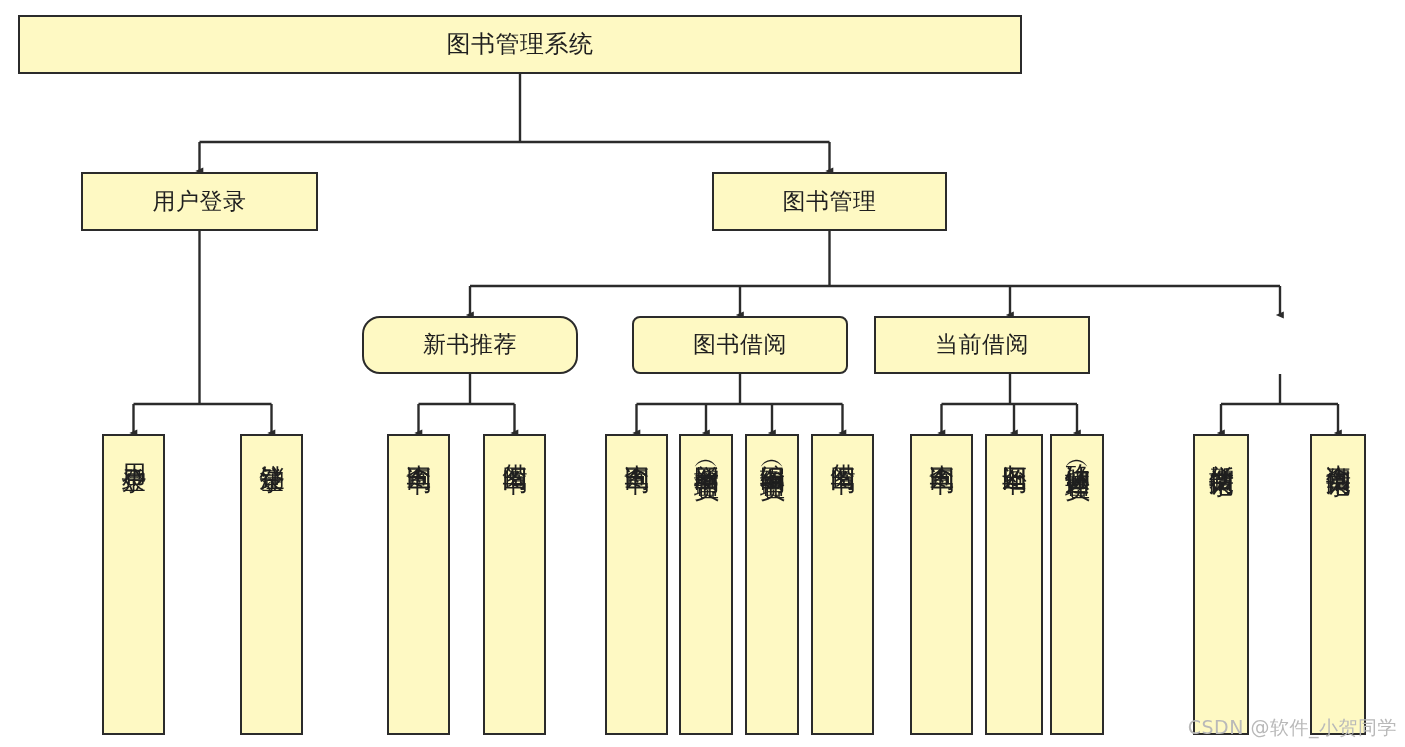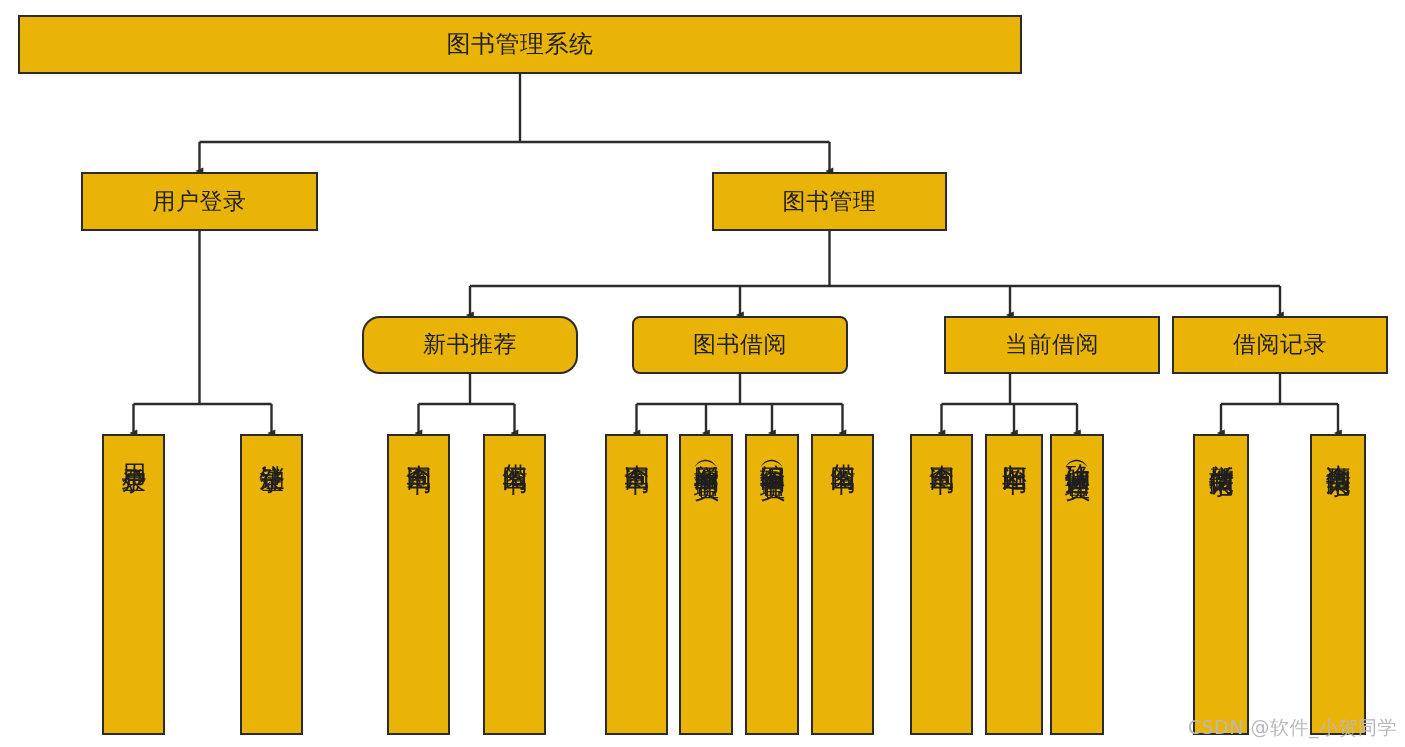--- a/index.html
+++ b/index.html
@@ -22,21 +22,21 @@
     position: absolute;
     left: 0;
     top: 0;
     width: 1405px;
     height: 747px;
     pointer-events: none;
   }
   .node {
     position: absolute;
     box-sizing: border-box;
-    background: #eab308;
+    background: #fef9c3;
     border: 2.5px solid #2b2b2b;
     display: flex;
     align-items: center;
     justify-content: center;
     color: #222222;
     z-index: 2;
   }
   .node-label {
     display: block;
     text-align: center;
@@ -138,25 +138,22 @@
   <div class="node horizontal" style="left: 712px; top: 172px; width: 235px; height: 59px;">
     <span class="node-label">图书管理</span>
   </div>
 
   <div class="node horizontal" style="left: 362px; top: 316px; width: 216px; height: 58px; border-radius: 18px;">
     <span class="node-label">新书推荐</span>
   </div>
   <div class="node horizontal" style="left: 632px; top: 316px; width: 216px; height: 58px; border-radius: 8px;">
     <span class="node-label">图书借阅</span>
   </div>
-  <div class="node horizontal" style="left: 944px; top: 316px; width: 216px; height: 58px;">
+  <div class="node horizontal" style="left: 874px; top: 316px; width: 216px; height: 58px;">
     <span class="node-label">当前借阅</span>
-  </div>
-  <div class="node horizontal" style="left: 1172px; top: 316px; width: 216px; height: 58px;">
-    <span class="node-label">借阅记录</span>
   </div>
 
   <div class="node leaf vertical" style="left: 102px; top: 434px; width: 63px; height: 301px;">
     <span class="node-label">用户登录</span>
   </div>
   <div class="node leaf vertical" style="left: 240px; top: 434px; width: 63px; height: 301px;">
     <span class="node-label">注销登录</span>
   </div>
 
   <div class="node leaf vertical" style="left: 387px; top: 434px; width: 63px; height: 301px;">

